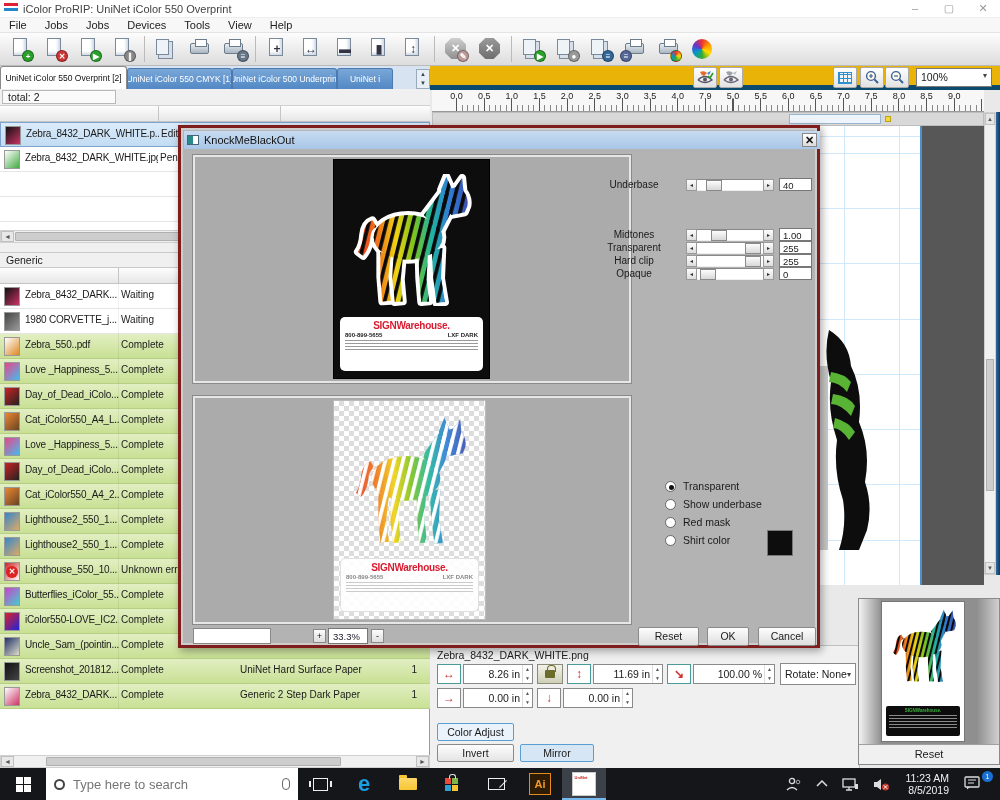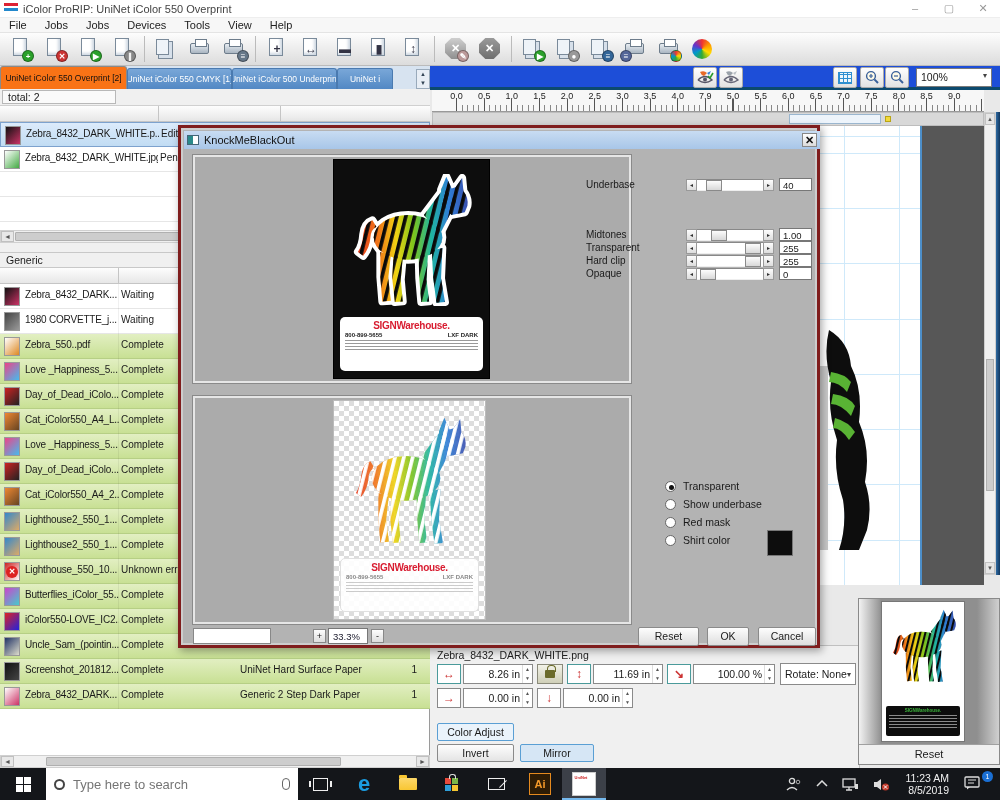--- a/index.html
+++ b/index.html
@@ -22,21 +22,21 @@
 .tbi .prn:before{content:"";position:absolute;left:4px;top:-5px;width:10px;height:6px;background:#fff;border:1px solid #6d7c8b}
 .tbi .bdg{position:absolute;right:2px;bottom:1px;width:12px;height:12px;border-radius:50%;color:#fff;font-size:8px;line-height:12px;text-align:center;font-weight:bold;border:1px solid rgba(0,0,0,.35)}
 .tbi .ctr{position:absolute;left:0;top:0;width:100%;height:100%;display:flex;align-items:center;justify-content:center;font-size:12px;color:#334;font-weight:bold}
 .tbi .oct{position:absolute;left:4px;top:3px;width:21px;height:21px;background:linear-gradient(#cfcfcf,#8f8f8f);clip-path:polygon(30% 0,70% 0,100% 30%,100% 70%,70% 100%,30% 100%,0 70%,0 30%);color:#fff;font-weight:bold;font-size:11px;text-align:center;line-height:21px}
 .tbi .pal{position:absolute;left:4px;top:4px;width:20px;height:20px;border-radius:50%;background:conic-gradient(#e33,#f90,#fd0,#3a3,#09c,#63c,#e33)}
 .tbsep{width:1px;height:26px;background:#bbb;margin:0 4px}
 
 .left-panel{position:absolute;left:0;top:66px;width:430px;height:702px;background:#fff;border-right:1px solid #9a9a9a}
 .tabbar{position:absolute;left:0;top:0;width:430px;height:23px;background:#d7e3f0;display:flex;align-items:flex-end}
 .tab{height:21px;font-size:8.5px;display:flex;align-items:center;justify-content:center;border:1px solid #4a7ab0;border-bottom:none;border-radius:3px 3px 0 0;background:linear-gradient(#79a7d8,#5288c4);color:#fff;overflow:hidden;white-space:nowrap;padding:0 3px}
-.tab.active{background:#f97316;color:#111;height:23px;border-color:#8a8a8a}
+.tab.active{background:#ffffff;color:#111;height:23px;border-color:#8a8a8a}
 .tabscroll{margin-left:auto;width:14px;height:20px;display:flex;flex-direction:column;border:1px solid #9ab;background:#e8eef5;font-size:6px;color:#345;text-align:center;line-height:9px}
 .totalbar{position:absolute;left:0;top:23px;width:430px;height:17px;background:#f0f0f0;border-bottom:1px solid #d0d0d0}
 .totalbox{position:absolute;left:2px;top:1px;width:114px;height:14px;background:#fafafa;border:1px solid #b8b8b8;font-size:10.5px;padding-left:5px;line-height:13px}
 .colhead{position:absolute;width:430px;height:16px;background:linear-gradient(#fdfdfd,#e7e7e7);border-bottom:1px solid #c5c5c5;font-size:10.5px;color:#333}
 .colhead span{position:absolute;top:14px;line-height:14px}
 .jrow,.rrow{position:absolute;left:0;width:430px;height:25px;border-bottom:1px solid #e6e6e6;background:#fff}
 .rrow.green{background:linear-gradient(#e2efc2,#c8e094);border-bottom:1px solid #b6cf85}
 .jrow.selected{background:linear-gradient(#dcebfb,#c1dcf3);border:1px solid #7da2ce}
 .ricon{position:absolute;left:4px;top:3px;width:16px;height:19px;border:1px solid #999;background:#fff}
 .ricon b{position:absolute;left:1px;top:3px;width:12px;height:12px;border-radius:50%;background:#d22;color:#fff;font-size:8px;line-height:12px;text-align:center}
@@ -46,21 +46,21 @@
 .rrow .rname{width:94px}
 .rmode{position:absolute;left:240px;top:5px;font-size:10px}
 .rcount{position:absolute;left:395px;top:5px;width:22px;text-align:right;font-size:10px}
 .rline{position:absolute;left:118px;top:0;width:1px;height:25px;background:rgba(0,0,0,.06)}
 .hscroll{position:absolute;left:0;width:430px;height:13px;background:#f0f0f0;border:1px solid #d0d0d0}
 .hs-arr{position:absolute;top:0;width:13px;height:11px;background:#e8e8e8;border:1px solid #c0c0c0;font-size:7px;color:#555;text-align:center;line-height:10px}
 .hs-thumb{position:absolute;top:1px;height:9px;background:#cdcdcd;border:1px solid #b0b0b0;border-radius:1px}
 .resbar{position:absolute;left:0;width:430px;height:16px;background:#f0f0f0;border-top:1px solid #c8c8c8;border-bottom:1px solid #c8c8c8;font-size:10.5px;padding:1px 0 0 6px}
 
 .right-area{position:absolute;left:430px;top:66px;width:570px;height:702px;background:#e9e9e9}
-.cv-toolbar{position:absolute;left:0;top:0;width:570px;height:24px;background:#1d4ed8;border-bottom:3px solid #0c4a6e}
+.cv-toolbar{position:absolute;left:0;top:0;width:570px;height:24px;background:#eab308;border-bottom:5px solid #0c4a6e}
 .cvbtn{position:absolute;top:1px;width:24px;height:21px;background:linear-gradient(#fefefe,#e2e2e2);border:1px solid #aaa;border-radius:2px;display:flex;align-items:center;justify-content:center}
 .zoomdd{position:absolute;top:2px;width:76px;height:19px;background:#fff;border:1px solid #7a7a7a;font-size:10.5px;padding:2px 4px;display:flex}
 .zoomdd i{margin-left:auto;font-style:normal;color:#444;font-size:8px}
 .ruler{position:absolute;left:2px;top:24px;width:552px;height:22px;background:#f7f7f7;border-bottom:1px solid #999}
 .rlabel{position:absolute;top:1px;font-size:9px;color:#222;transform:translateX(-50%)}
 .ticks{position:absolute;left:0;right:0;bottom:0;height:12px;background-image:repeating-linear-gradient(90deg,#555 0 1px,transparent 1px 27.65px),repeating-linear-gradient(90deg,#888 0 1px,transparent 1px 5.53px);background-size:530px 12px,530px 6px;background-repeat:no-repeat;background-position:24px 0,24px 6px}
 .topscroll{position:absolute;left:2px;top:46px;width:552px;height:14px;background:#d8d8d8;border:1px solid #bdbdbd}
 .ts-thumb{position:absolute;left:356px;top:1px;width:92px;height:10px;background:#edf4fb;border:1px solid #9ab6cf}
 .ts-mark{position:absolute;left:452px;top:3px;width:6px;height:6px;background:#f2d93a;border:1px solid #b9a516}
 .canvas{position:absolute;left:2px;top:60px;width:552px;height:459px;background-color:#fff;background-image:linear-gradient(90deg,transparent 0 487px,#4d8fc9 487px 489px,#575757 489px 100%),repeating-linear-gradient(0deg,#cfe9fa 0 1px,transparent 1px 55.3px),repeating-linear-gradient(90deg,#cfe9fa 0 1px,transparent 1px 55.3px);background-position:0 0,0 11px,24px 0;border-left:1px solid #aaa}
@@ -97,21 +97,21 @@
 .card-black{position:absolute;left:152px;top:31px;width:157px;height:220px;background:#0d0d0d;border:1px solid #000}
 .card-check{position:absolute;left:152px;top:272px;width:153px;height:220px;background-color:#fff;background-image:linear-gradient(45deg,#ddd 25%,transparent 25%,transparent 75%,#ddd 75%),linear-gradient(45deg,#ddd 25%,transparent 25%,transparent 75%,#ddd 75%);background-size:10px 10px;background-position:0 0,5px 5px;border:1px solid #bbb}
 .zwrap{position:absolute;left:12px;top:14px;width:132px;height:132px}
 .label-box{position:absolute;left:6px;bottom:7px;right:6px;height:54px;background:#fff;border-radius:5px;padding-top:3px}
 .label-box .brand{display:block;text-align:center;color:#d81c30;font-weight:bold;font-size:10px;letter-spacing:-.3px}
 .lrow{display:flex;padding:1px 5px 0 5px}
 .lrow .ph{font-size:6px;font-weight:bold;color:#222}
 .lrow .pr{margin-left:auto;font-size:6px;font-weight:bold;color:#222}
 .fineprint{margin:2px 5px 0 5px;height:12px;background:repeating-linear-gradient(#999 0 1px,transparent 1px 3px)}
 .card-check .label-box{background:rgba(255,255,255,.9);border:1px solid #e0e0e0}
-.slab{width:100px;text-align:left;font-size:10px;padding-right:4px}
+.slab{width:100px;text-align:center;font-size:10px;padding-right:4px}
 .sarr{width:11px;height:12px;background:linear-gradient(#fdfdfd,#ddd);border:1px solid #999;font-size:5px;color:#333;text-align:center;line-height:11px}
 .strk{position:relative;width:66px;height:12px;background:#fff;border-top:1px solid #888;border-bottom:1px solid #eee}
 .sth{position:absolute;top:0;width:16px;height:11px;background:linear-gradient(#fcfcfc,#d8d8d8);border:1px solid #8a8a8a}
 .sval{width:33px;height:13px;background:#fff;border:1px solid #777;font-size:9.5px;padding:1px 0 0 3px;margin-left:5px}
 .srow{position:relative;display:flex;align-items:center;height:13px}
 .radrow{position:absolute;display:flex;align-items:center}
 .rad{width:11px;height:11px;border-radius:50%;background:#fff;border:1px solid #666;margin-right:7px;position:relative}
 .rad.sel:after{content:"";position:absolute;left:3px;top:3px;width:5px;height:5px;border-radius:50%;background:#111}
 .radrow span{font-size:10.5px}
 .dbtn{position:absolute;height:19px;background:linear-gradient(#fdfdfd,#dedede);border:1px solid #8a8a8a;border-radius:2px;font-size:10.5px;text-align:center}

